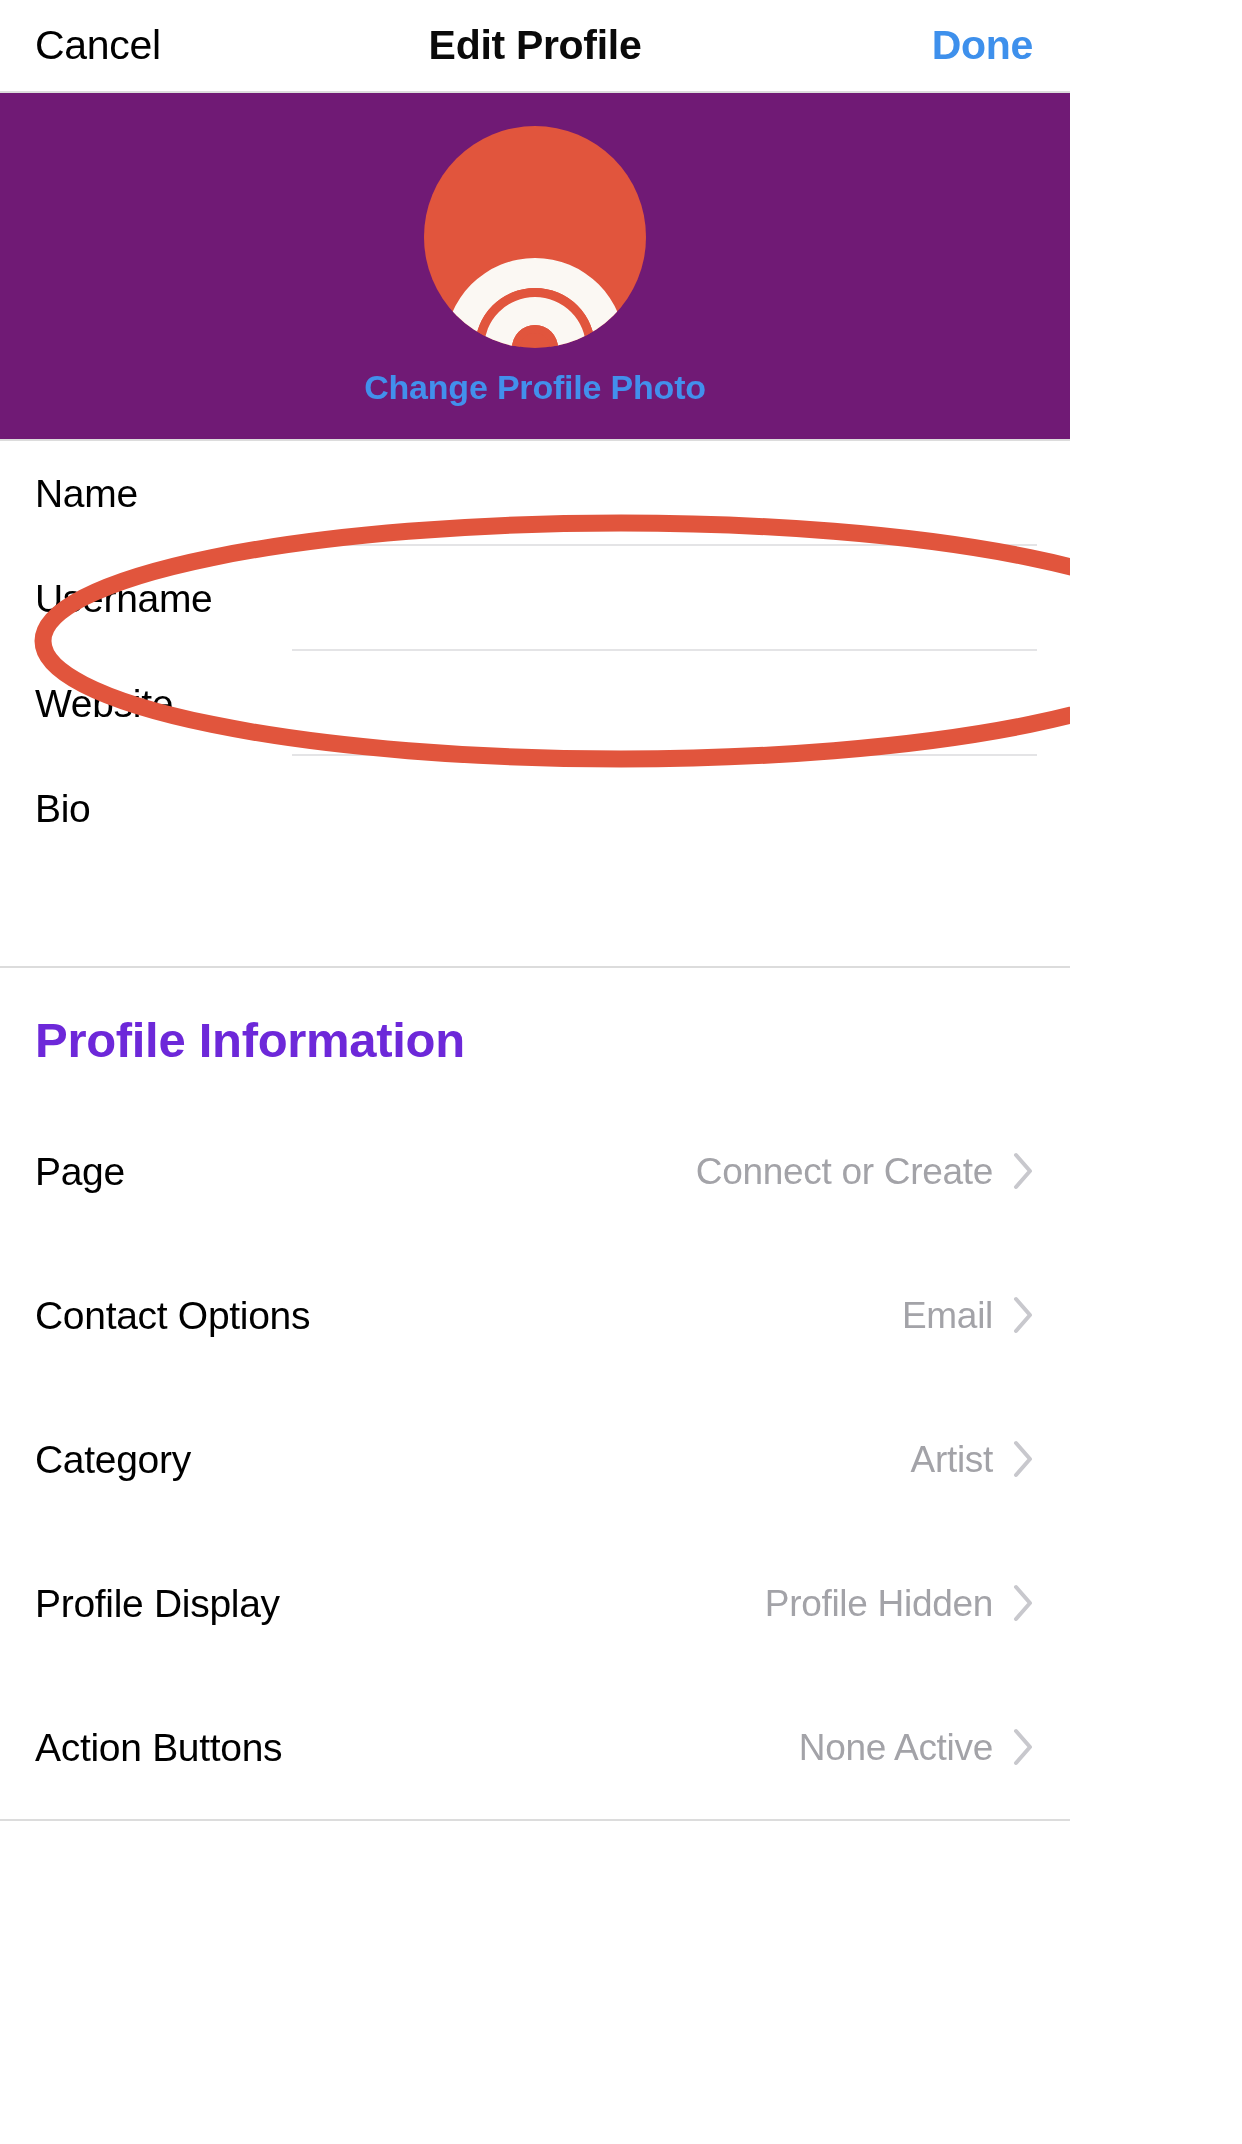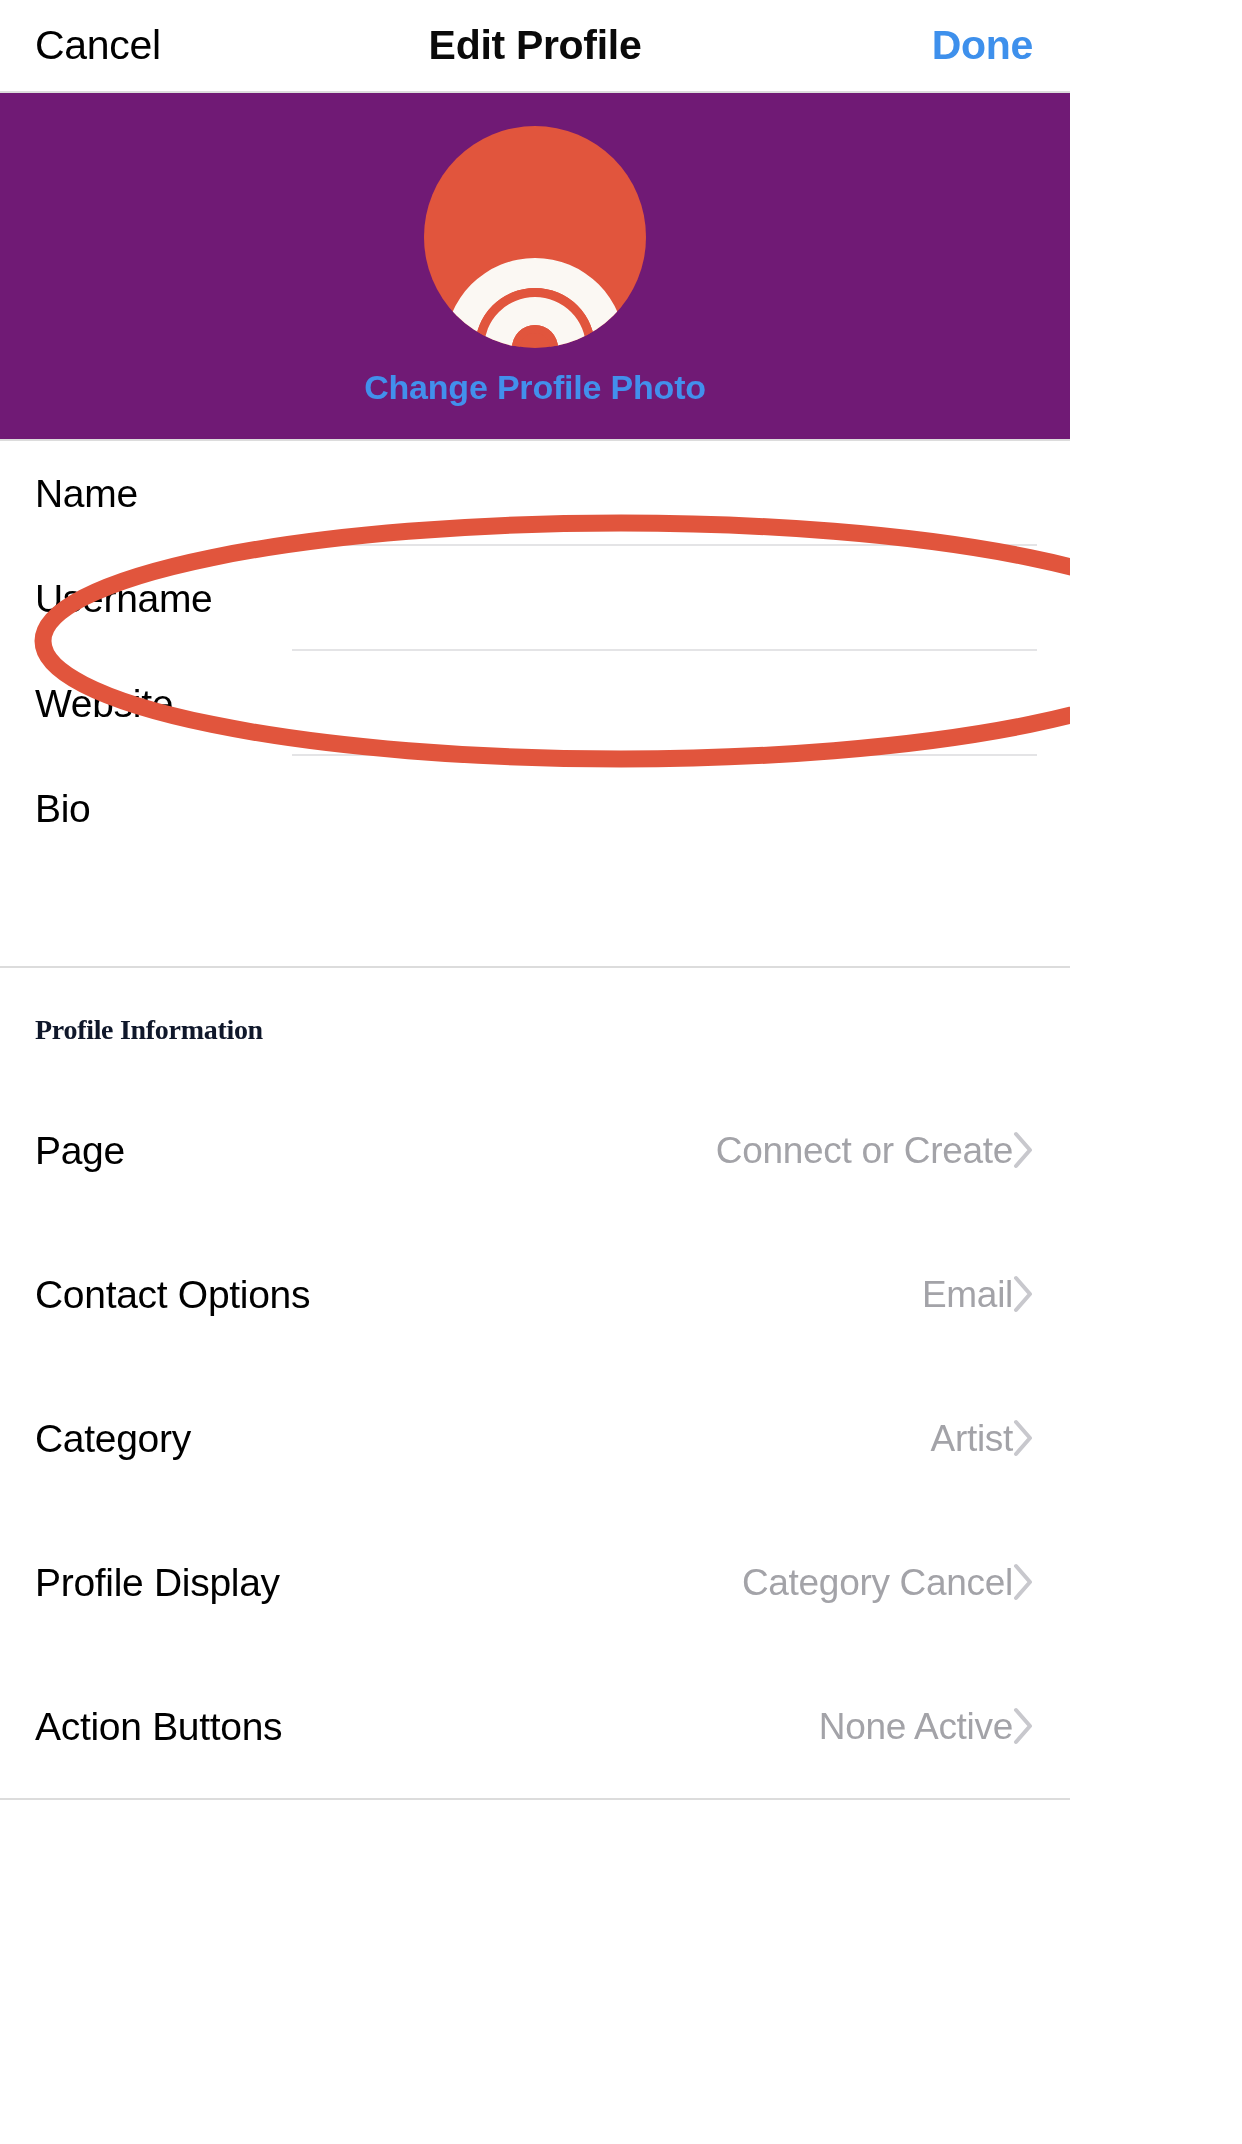--- a/index.html
+++ b/index.html
@@ -148,38 +148,38 @@
     left: 28px;
     top: 8px;
     width: 1186px;
     height: 385px;
     pointer-events: none;
   }
 
   
   .section-head {
     padding: 48px 0 0 35px;
-    font-size: 28px;
+    font-size: 49px;
     font-weight: bold;
-    color: #0f172a;
-    letter-spacing: -0.3px;
-    line-height: 1;
-    font-family: Liberation Serif, serif;
+    color: #6d28d9;
+    letter-spacing: -0.3px;
+    line-height: 1;
   }
   .list {
     background: #ffffff;
     margin-top: 34px;
     border-bottom: 2px solid #dcdcdc;
   }
   .list-row {
     height: 144px;
     display: flex;
     align-items: center;
     padding: 0 35px 0 35px;
     background: #ffffff;
+    gap: 20px;
   }
   .row-label {
     font-size: 39px;
     color: #000000;
     letter-spacing: -0.3px;
     line-height: 1;
     flex: 1 1 auto;
   }
   .row-value {
     font-size: 37px;
@@ -295,21 +295,21 @@
         <div class="row-value">Artist</div>
         <span class="chevron">
           <svg width="22" height="40" viewBox="0 0 22 40" aria-hidden="true">
             <path d="M3 4 L17 20 L3 36" fill="none" stroke="#c8c8cd" stroke-width="4" stroke-linecap="round" stroke-linejoin="round"></path>
           </svg>
         </span>
       </div>
 
       <div class="list-row">
         <div class="row-label">Profile Display</div>
-        <div class="row-value">Category Cancel</div>
+        <div class="row-value">Profile Hidden</div>
         <span class="chevron">
           <svg width="22" height="40" viewBox="0 0 22 40" aria-hidden="true">
             <path d="M3 4 L17 20 L3 36" fill="none" stroke="#c8c8cd" stroke-width="4" stroke-linecap="round" stroke-linejoin="round"></path>
           </svg>
         </span>
       </div>
 
       <div class="list-row">
         <div class="row-label">Action Buttons</div>
         <div class="row-value">None Active</div>

